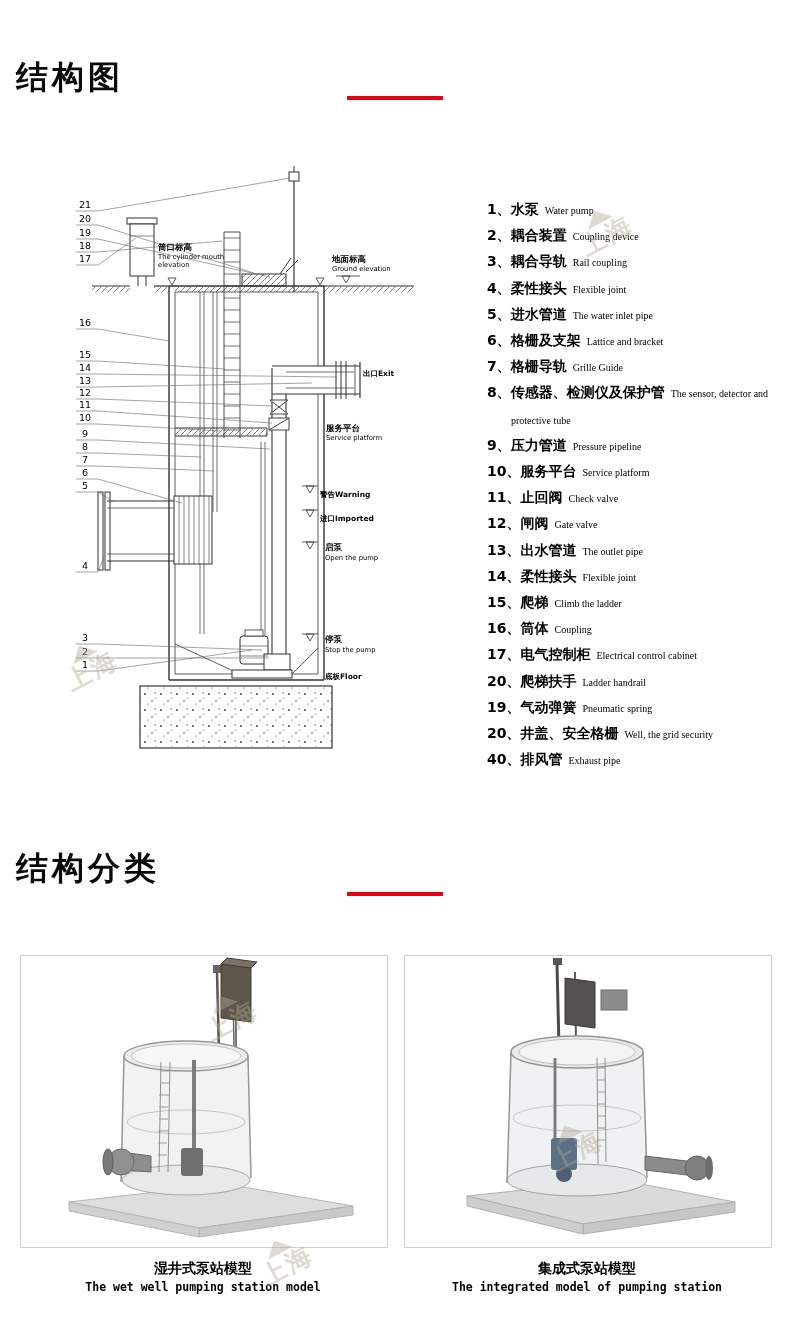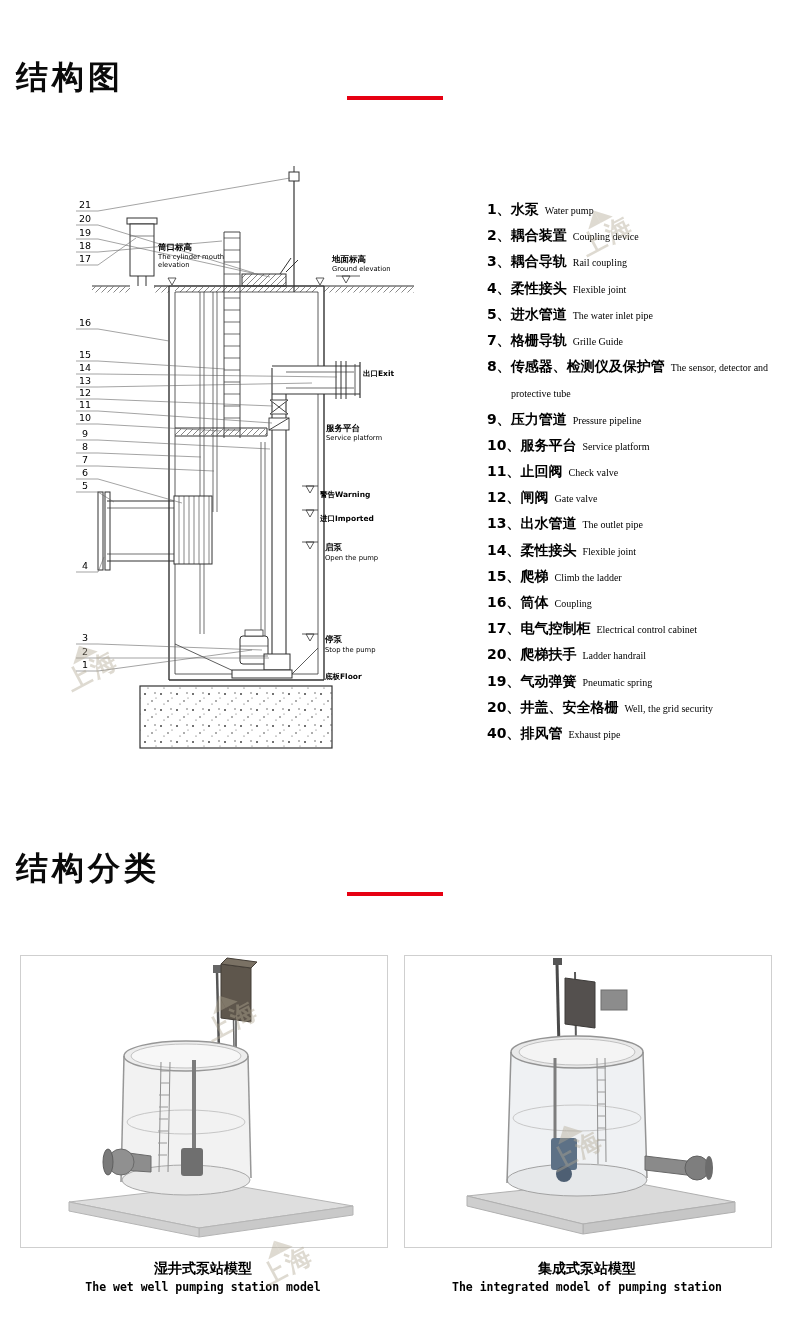--- a/index.html
+++ b/index.html
@@ -261,20 +261,21 @@
       <text class="lbl-sm" x="311" y="533">底板Floor</text>
     </g>
   </svg>
 
   <div class="legend">
     <div class="legend-item"><span class="li-num">1、</span><span class="li-zh">水泵</span><span class="li-en">Water pump</span></div>
     <div class="legend-item"><span class="li-num">2、</span><span class="li-zh">耦合装置</span><span class="li-en">Coupling device</span></div>
     <div class="legend-item"><span class="li-num">3、</span><span class="li-zh">耦合导轨</span><span class="li-en">Rail coupling</span></div>
     <div class="legend-item"><span class="li-num">4、</span><span class="li-zh">柔性接头</span><span class="li-en">Flexible joint</span></div>
     <div class="legend-item"><span class="li-num">5、</span><span class="li-zh">进水管道</span><span class="li-en">The water inlet pipe</span></div>
+    <div class="legend-item"><span class="li-num">6、</span><span class="li-zh">格栅及支架</span><span class="li-en">Lattice and bracket</span></div>
     <div class="legend-item"><span class="li-num">7、</span><span class="li-zh">格栅导轨</span><span class="li-en">Grille Guide</span></div>
     <div class="legend-item"><span class="li-num">8、</span><span class="li-zh">传感器、检测仪及保护管</span><span class="li-en">The sensor, detector and protective tube</span></div>
     <div class="legend-item"><span class="li-num">9、</span><span class="li-zh">压力管道</span><span class="li-en">Pressure pipeline</span></div>
     <div class="legend-item"><span class="li-num">10、</span><span class="li-zh">服务平台</span><span class="li-en">Service platform</span></div>
     <div class="legend-item"><span class="li-num">11、</span><span class="li-zh">止回阀</span><span class="li-en">Check valve</span></div>
     <div class="legend-item"><span class="li-num">12、</span><span class="li-zh">闸阀</span><span class="li-en">Gate valve</span></div>
     <div class="legend-item"><span class="li-num">13、</span><span class="li-zh">出水管道</span><span class="li-en">The outlet pipe</span></div>
     <div class="legend-item"><span class="li-num">14、</span><span class="li-zh">柔性接头</span><span class="li-en">Flexible joint</span></div>
     <div class="legend-item"><span class="li-num">15、</span><span class="li-zh">爬梯</span><span class="li-en">Climb the ladder</span></div>
     <div class="legend-item"><span class="li-num">16、</span><span class="li-zh">筒体</span><span class="li-en">Coupling</span></div>

